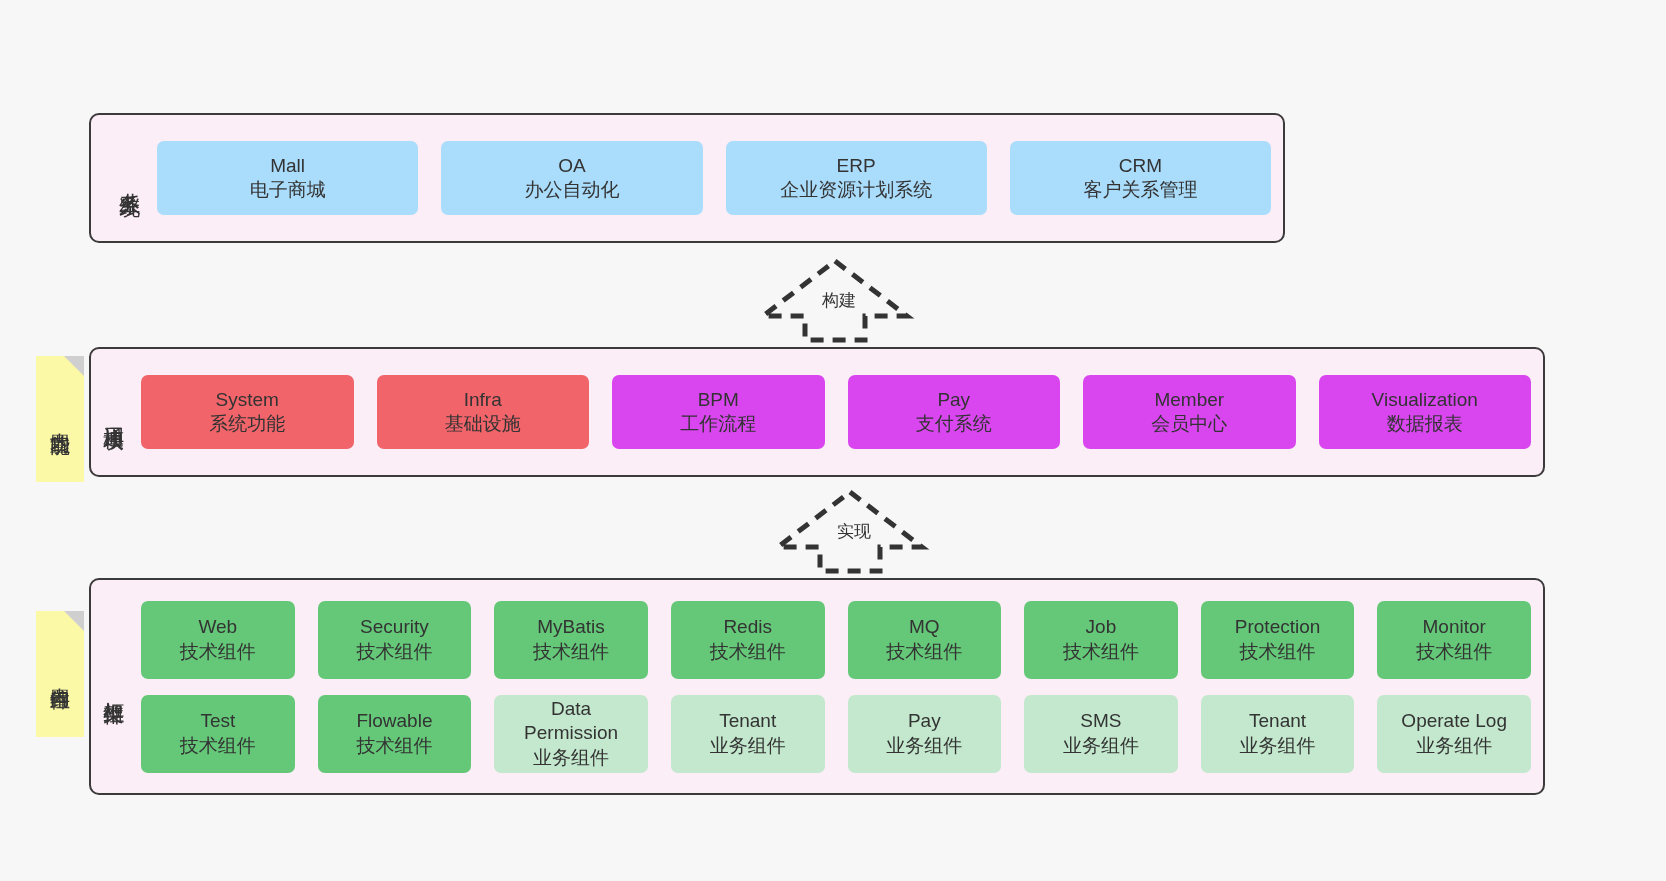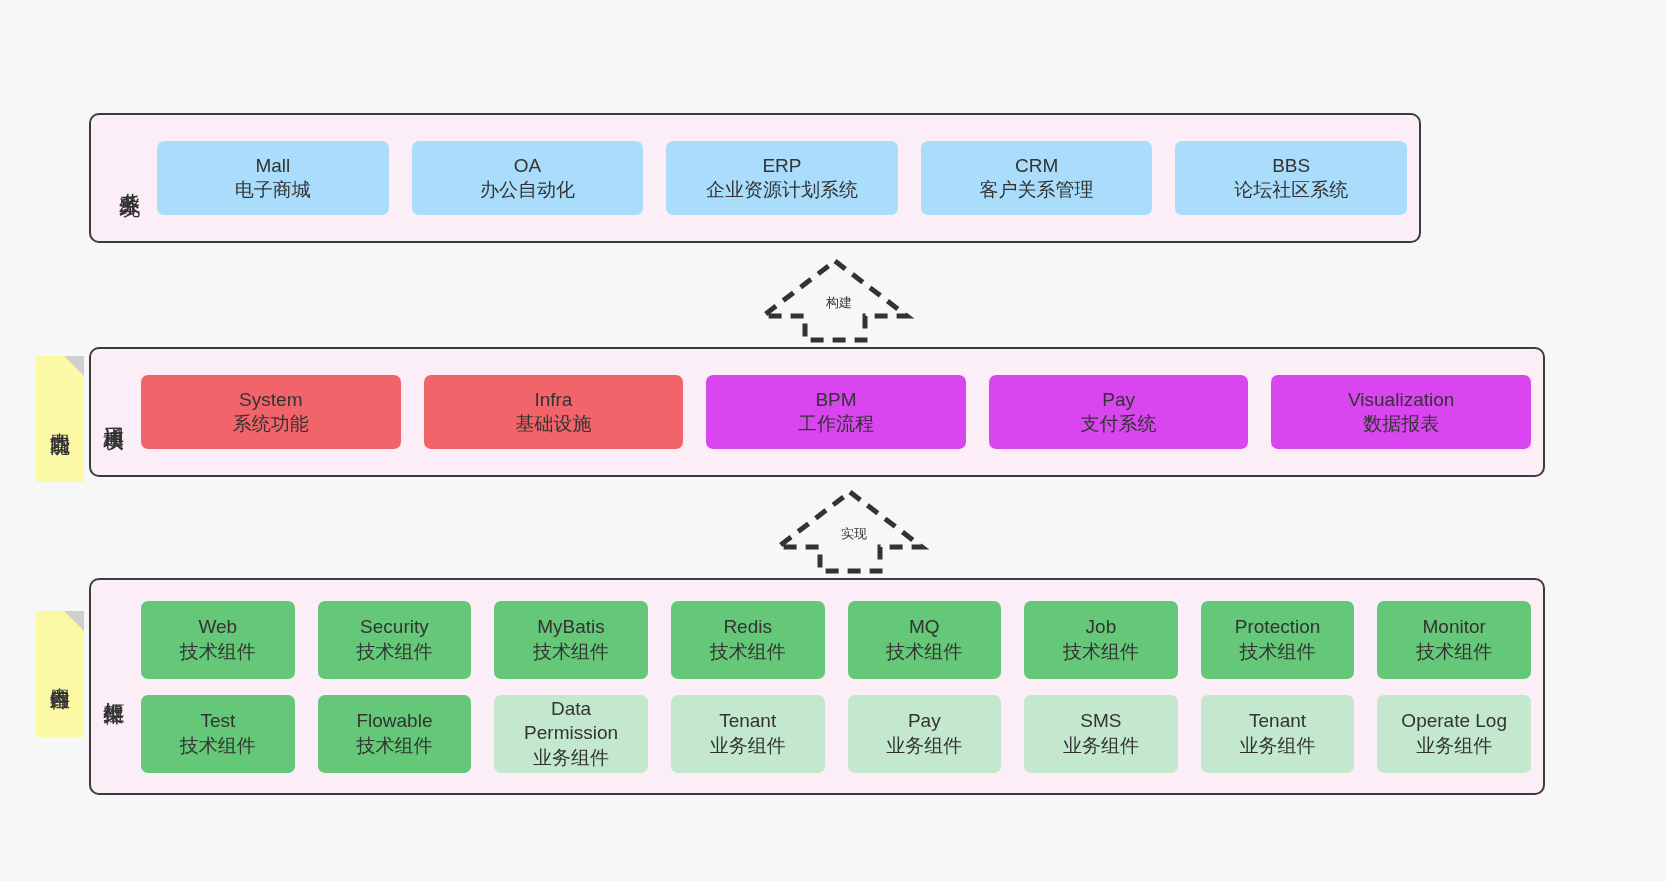--- a/index.html
+++ b/index.html
@@ -76,21 +76,21 @@
   .card .cn { }
 
   
   .blue      { background: #aadcfb; }
   .red-dark  { background: #f0646a; }
   .red-light { background: #d946ef; }
   .green-dark  { background: #64c878; }
   .green-light { background: #c3e8cd; }
 
   
-  #layer-business { left: 89px;  top: 113px; width: 1332px; height: 130px; padding-left: 16px; }
+  #layer-business { left: 89px;  top: 113px; width: 1196px; height: 130px; padding-left: 16px; }
   #layer-business .card { height: 74px; }
 
   #layer-common   { left: 89px;  top: 347px; width: 1456px; height: 130px; }
   #layer-common .card { height: 74px; }
 
   #layer-framework{ left: 89px;  top: 578px; width: 1456px; height: 217px; }
   #layer-framework .card { height: 78px; }
   #layer-framework .layer-body { gap: 16px; }
 
   
@@ -123,21 +123,21 @@
   
   .arrow {
     position: absolute;
   }
   .arrow svg { display: block; overflow: visible; }
   .arrow-label {
     position: absolute;
     left: 0; right: 0;
     bottom: 12px;
     text-align: center;
-    font-size: 13px;
+    font-size: 17px;
     color: #333333;
     background: transparent;
   }
   #arrow-build   { left: 760px; top: 258px; width: 150px; height: 84px; }
   #arrow-impl    { left: 775px; top: 489px; width: 150px; height: 84px; }
   #arrow-build .arrow-label  { bottom: 30px; left: 8px; }
   #arrow-impl .arrow-label   { bottom: 30px; left: 8px; }
 </style>
 </head>
 <body>
@@ -155,24 +155,20 @@
         <span class="cn">办公自动化</span>
       </div>
       <div class="card blue">
         <span class="en">ERP</span>
         <span class="cn">企业资源计划系统</span>
       </div>
       <div class="card blue">
         <span class="en">CRM</span>
         <span class="cn">客户关系管理</span>
       </div>
-      <div class="card blue">
-        <span class="en">BBS</span>
-        <span class="cn">论坛社区系统</span>
-      </div>
     </div>
   </div>
 </div>
 
 <div class="arrow" id="arrow-build">
   <svg width="150" height="84" viewBox="0 0 150 84">
     <path d="M75 3 L147 58 L105 58 L105 82 L45 82 L45 58 L3 58 Z" fill="none" stroke="#333333" stroke-width="5" stroke-dasharray="13,9" stroke-linejoin="miter"></path>
   </svg>
   <div class="arrow-label">构建</div>
 </div>
@@ -196,20 +192,24 @@
       </div>
       <div class="card red-light">
         <span class="en">BPM</span>
         <span class="cn">工作流程</span>
       </div>
       <div class="card red-light">
         <span class="en">Pay</span>
         <span class="cn">支付系统</span>
       </div>
       <div class="card red-light">
+        <span class="en">Member</span>
+        <span class="cn">会员中心</span>
+      </div>
+      <div class="card red-light">
         <span class="en">Visualization</span>
         <span class="cn">数据报表</span>
       </div>
     </div>
   </div>
 </div>
 
 <div class="arrow" id="arrow-impl">
   <svg width="150" height="84" viewBox="0 0 150 84">
     <path d="M75 3 L147 58 L105 58 L105 82 L45 82 L45 58 L3 58 Z" fill="none" stroke="#333333" stroke-width="5" stroke-dasharray="13,9" stroke-linejoin="miter"></path>

